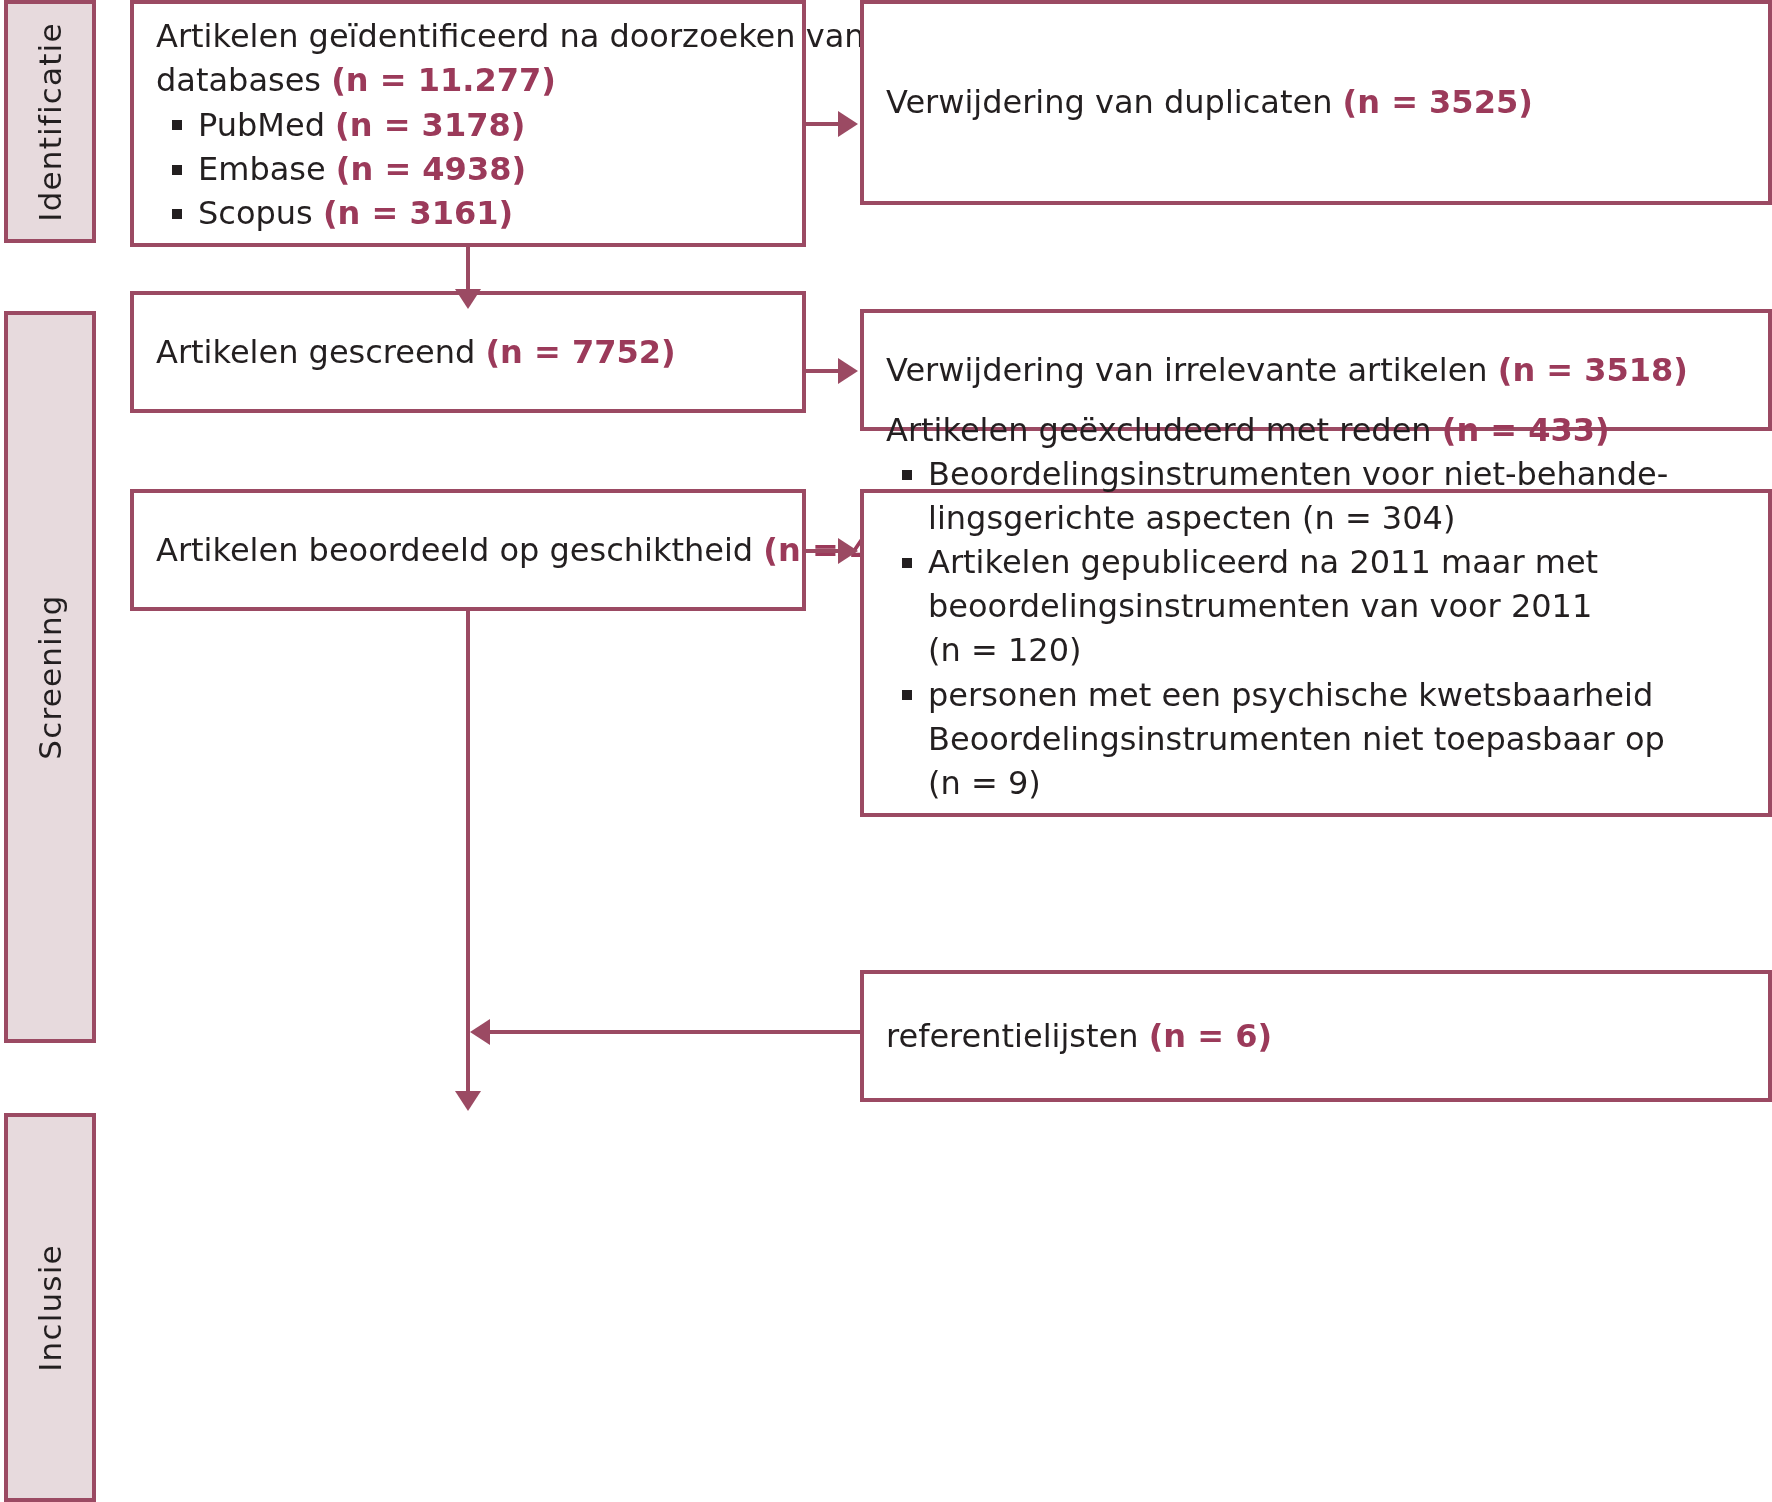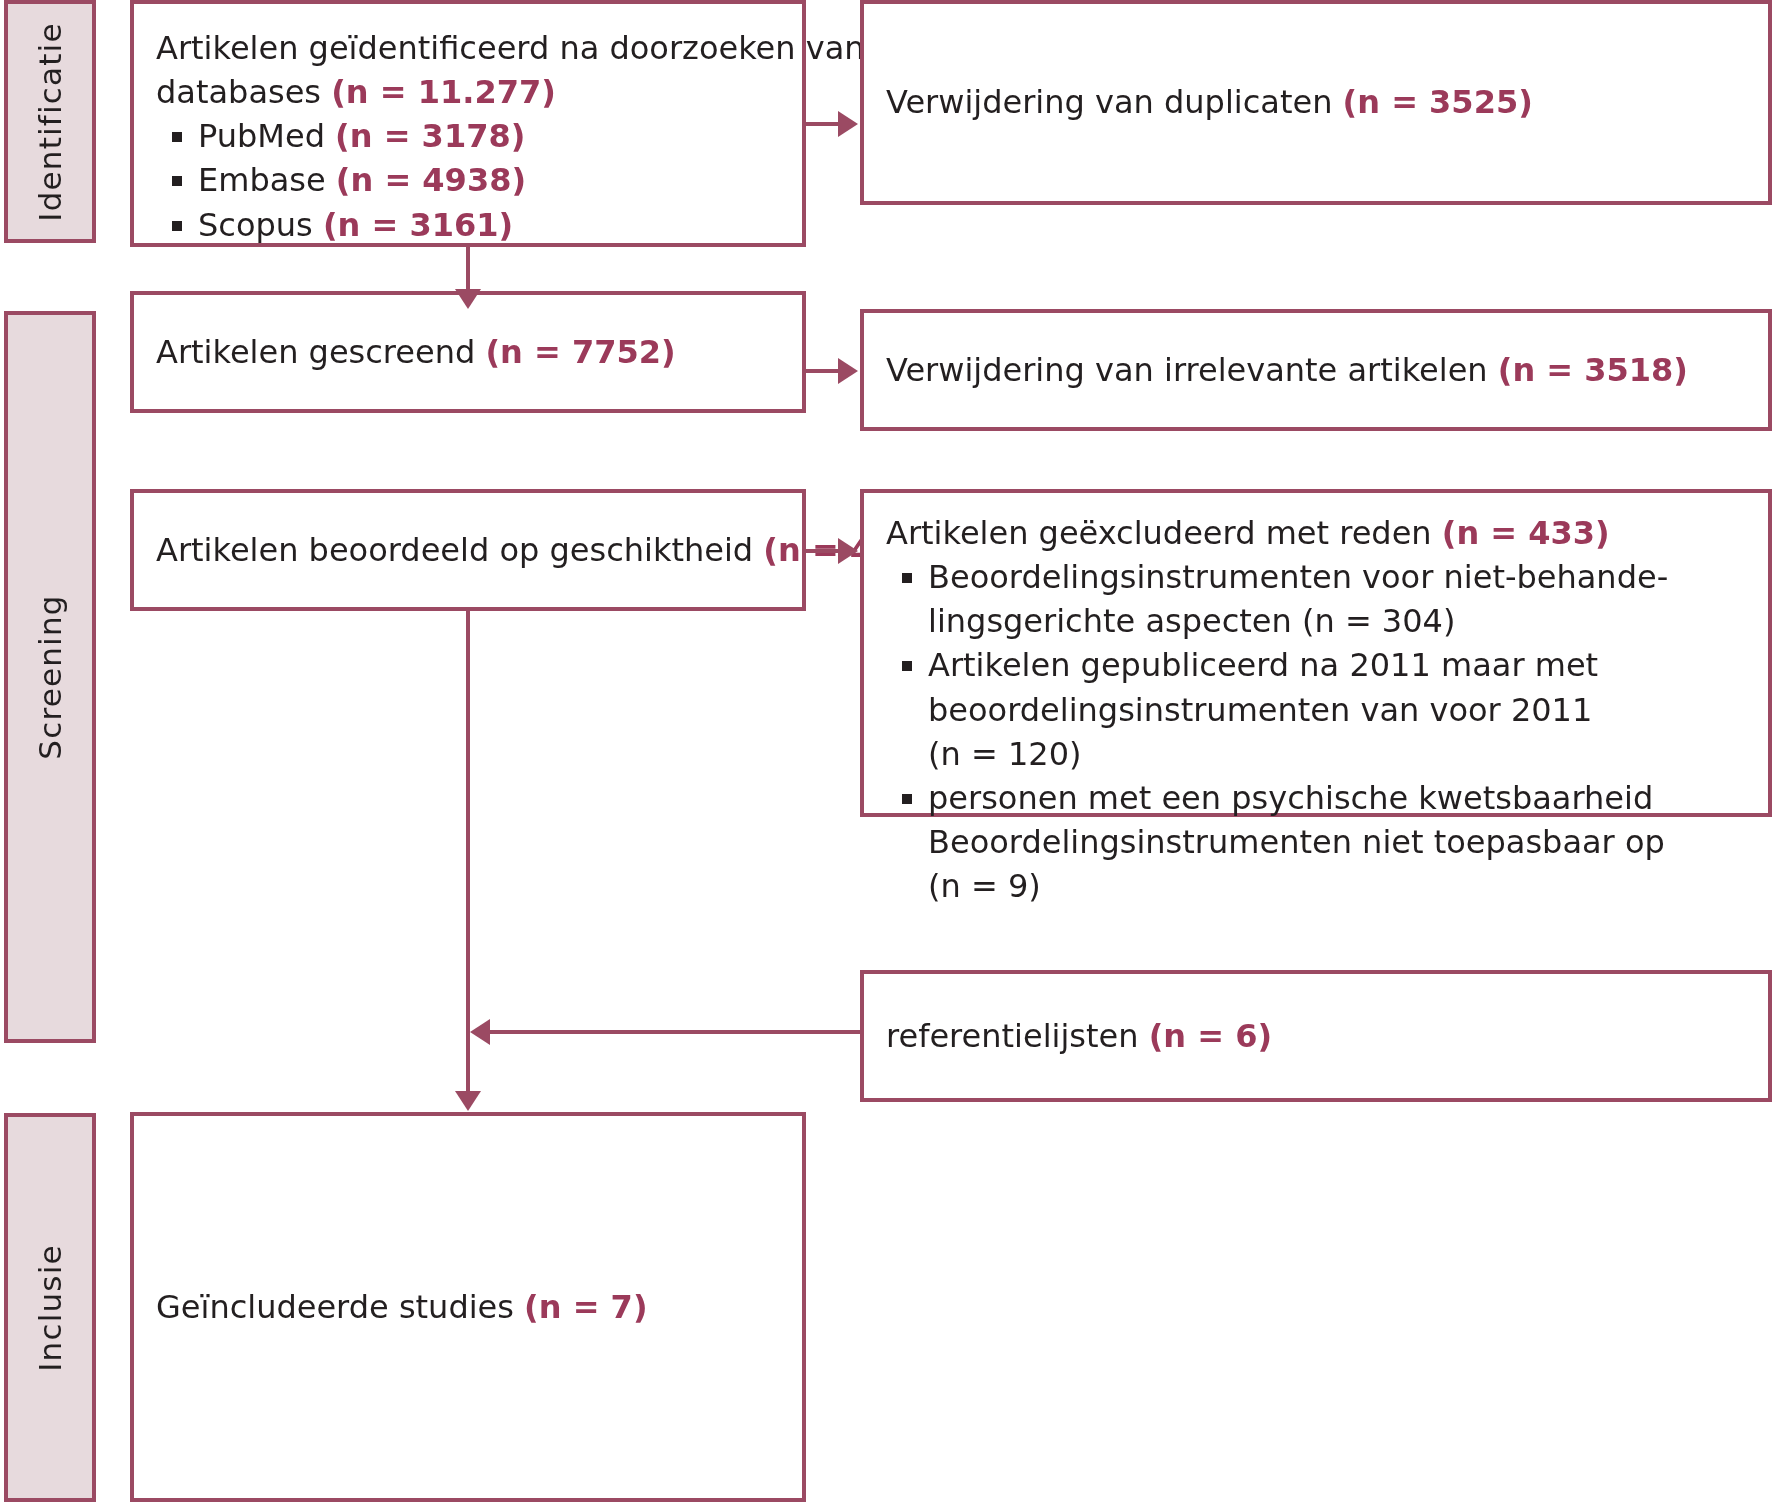--- a/index.html
+++ b/index.html
@@ -40,21 +40,21 @@
   .box {
     position: absolute;
     box-sizing: border-box;
     background: #ffffff;
     border: 4px solid #9b4a63;
     display: flex;
     flex-direction: column;
     justify-content: center;
     padding: 8px 20px 8px 22px;
   }
-  .box.topalign { justify-content: flex-start; padding-top: 22px; }
+  .box.topalign { justify-content: flex-end; padding-top: 22px; }
 
   .line {
     font-size: 32px;
     line-height: 1.38;
     color: #231f20;
     white-space: nowrap;
   }
   .num { color: #9b3a5a; font-weight: bold; }
 
   
@@ -189,25 +189,20 @@
       </li>
     </ul>
   </div>
 
   <div class="box" style="left:860px; top:970px; width:912px; height:132px;">
     <div class="line">
       <span>referentielijsten </span><span class="num">(n = 6)</span>
     </div>
   </div>
 
-  <div class="box" style="left:130px; top:1112px; width:676px; height:390px;">
-    <div class="line">
-      <span>Geïncludeerde studies </span><span class="num">(n = 7)</span>
-    </div>
-  </div>
 
   <div class="hline" style="left:806px; top:122px; width:34px;"></div>
   <div class="arrow-right" style="left:838px; top:111px;"></div>
 
   <div class="vline" style="left:466px; top:247px; height:44px;"></div>
   <div class="arrow-down" style="left:455px; top:289px;"></div>
 
   <div class="hline" style="left:806px; top:369px; width:34px;"></div>
   <div class="arrow-right" style="left:838px; top:358px;"></div>
 

